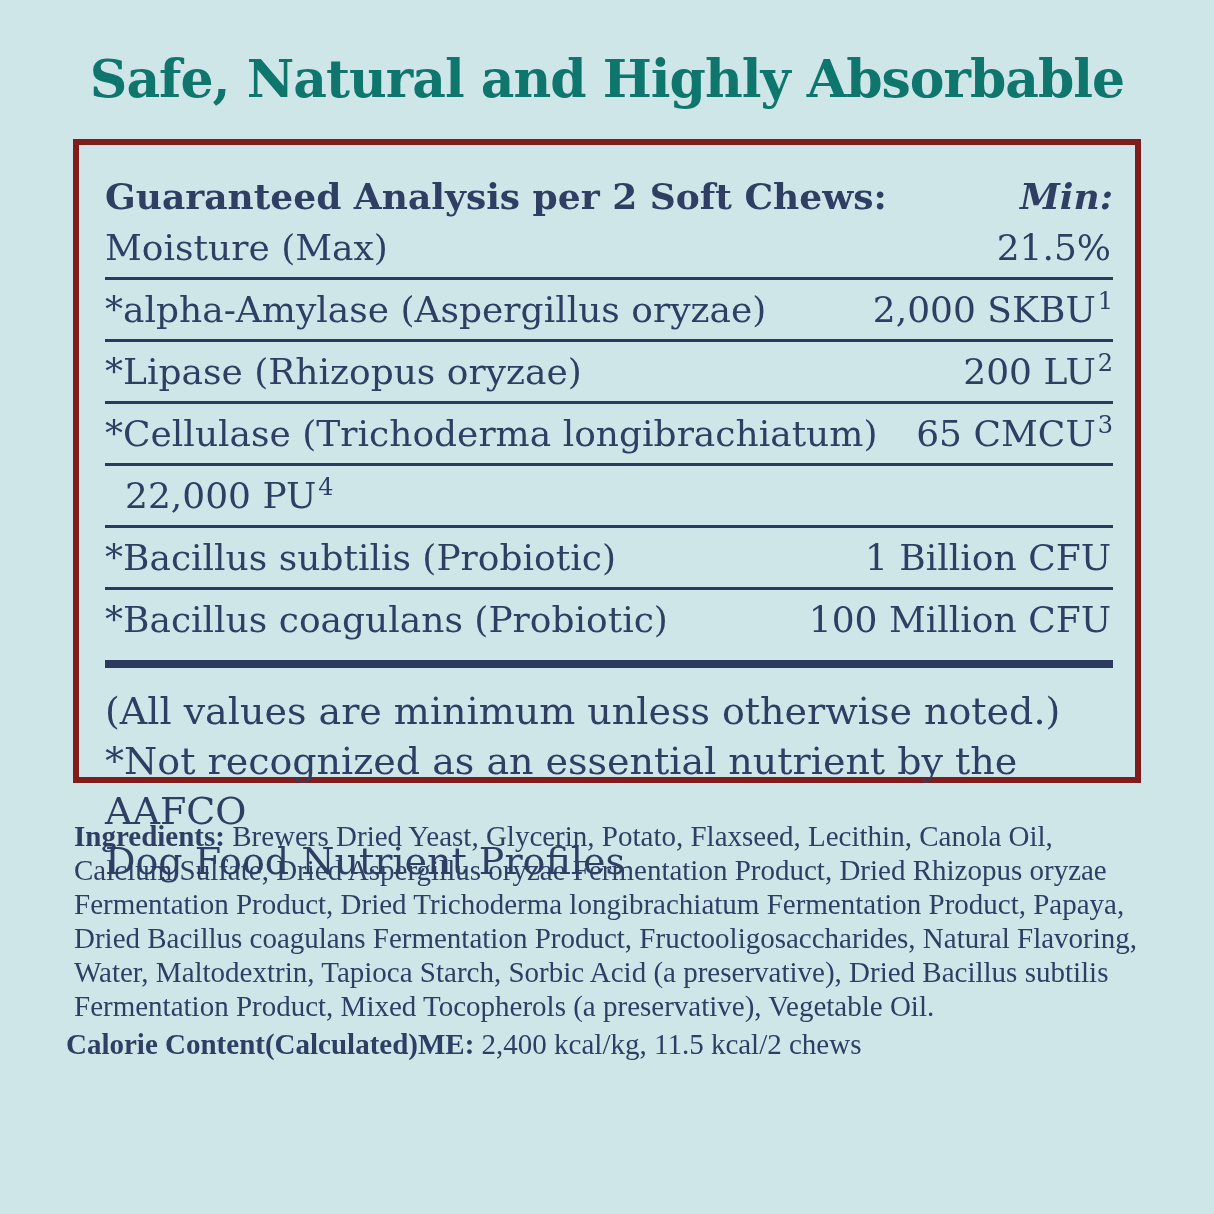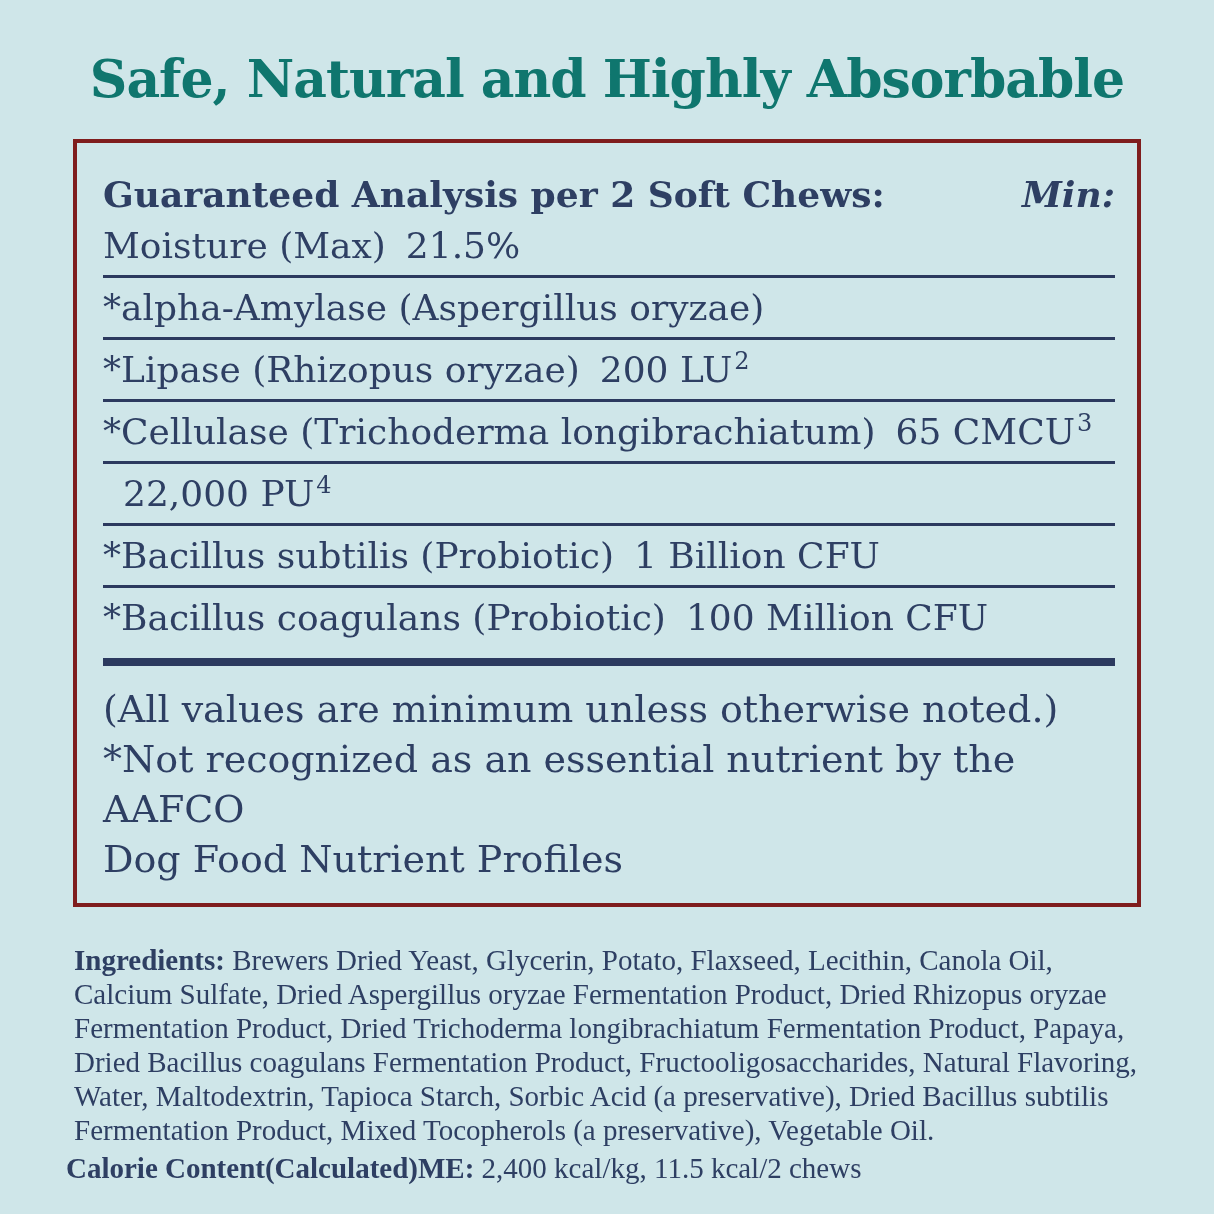--- a/index.html
+++ b/index.html
@@ -20,39 +20,40 @@
     font-size: 52px;
     line-height: 62px;
     font-weight: bold;
     letter-spacing: -1px;
     color: #0f766e;
   }
   .analysis-box {
     box-sizing: border-box;
     margin: 29px 73px 15px;
     width: 1068px;
-    height: 768px;
-    border: 4px solid #7f1d1d;
+    height: 644px;
+    border: 6px solid #7f1d1d;
     padding: 12px 22px 0 26px;
     background: #cfe6e9;
   }
   .header-row {
     display: flex;
     justify-content: space-between;
     align-items: baseline;
     padding-top: 18px;
     font-size: 36px;
     line-height: 43px;
     font-weight: bold;
   }
   .min-label {
     font-style: italic;
   }
   .row {
     display: flex;
+    justify-content: space-between;
     align-items: baseline;
     padding: 9px 0 8px;
     border-bottom: 3px solid #2c3a5f;
     font-size: 36px;
     line-height: 42px;
   }
   .rows .row:last-child {
     border-bottom: none;
   }
   .row .value {
@@ -107,20 +108,21 @@
 
   <div class="rows">
 
     <div class="row">
       <span class="name">Moisture (Max)</span>
       <span class="value"><span>21.5%</span><sup></sup></span>
     </div>
 
     <div class="row">
       <span class="name">*alpha-Amylase (Aspergillus oryzae)</span>
+      <span class="value"><span>2,000 SKBU</span><sup>1</sup></span>
     </div>
 
     <div class="row">
       <span class="name">*Lipase (Rhizopus oryzae)</span>
       <span class="value"><span>200 LU</span><sup>2</sup></span>
     </div>
 
     <div class="row">
       <span class="name">*Cellulase (Trichoderma longibrachiatum)</span>
       <span class="value"><span>65 CMCU</span><sup>3</sup></span>

